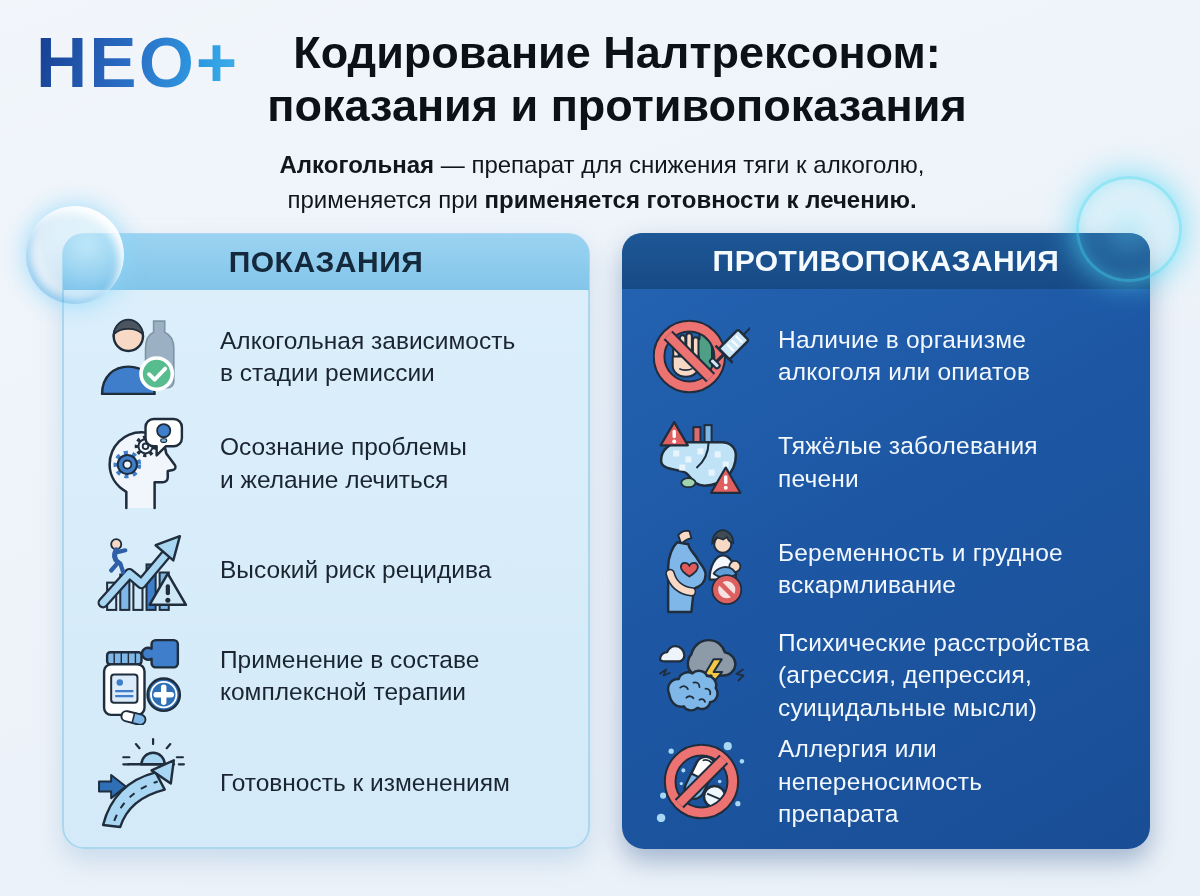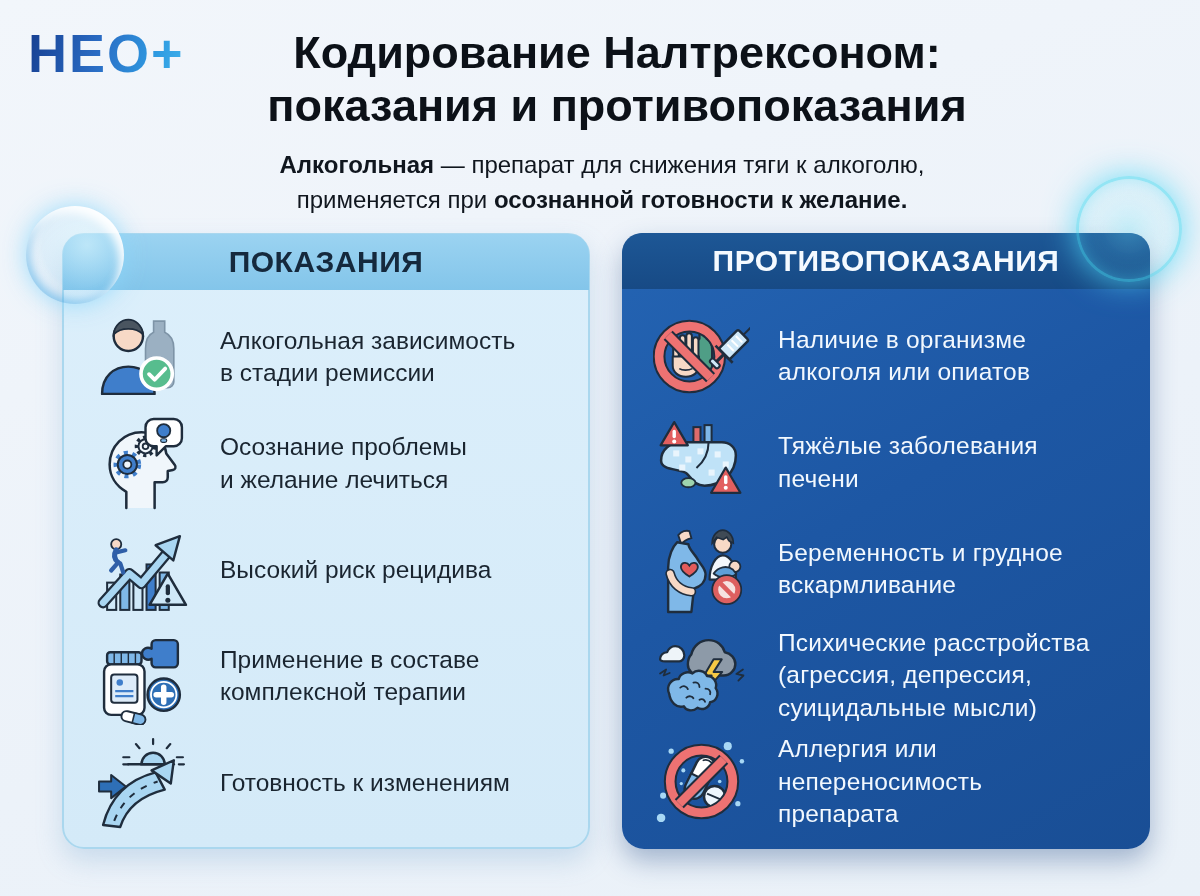--- a/index.html
+++ b/index.html
@@ -2,21 +2,21 @@
 <html><head>
 <meta charset="utf-8">
 <style>
   * { margin:0; padding:0; box-sizing:border-box; }
   html,body { width:1200px; height:896px; }
   body { font-family:"Liberation Sans", sans-serif; overflow:hidden; }
   .page { position:relative; width:1200px; height:896px;
           background:linear-gradient(160deg,#f2f6fb 0%,#ecf2f9 60%,#eaf1f8 100%); overflow:hidden; }
 
   
-  .logo { position:absolute; left:28px; top:22px; font-size:54px; font-weight:bold;
+  .logo { position:absolute; left:36px; top:22px; font-size:71px; font-weight:bold;
           letter-spacing:2px; font-stretch:condensed;
           background:linear-gradient(105deg,#163d8f 0%,#2a6cc4 45%,#2f9ce2 80%,#41b4ec 100%);
           -webkit-background-clip:text; background-clip:text; color:transparent; }
 
   
   .header { position:absolute; top:26px; left:2px; width:1200px; text-align:center; }
   .title { font-size:45px; line-height:1.18; font-weight:bold; color:#0c1118;
            white-space:pre-line; margin-left:30px; }
   .subtitle { margin-top:16px; font-size:24px; line-height:1.45; color:#10161e;
               white-space:pre-line; }
@@ -57,21 +57,21 @@
 <body>
 
 <div class="page">
 
   <div class="logo">НЕО+</div>
 
   <div class="header">
     <h1 class="title">Кодирование Налтрексоном:
 показания и противопоказания</h1>
     <p class="subtitle"><b>Алкогольная</b><span> — препарат для снижения тяги к алкоголю,
-применяется при </span><b>осознанной готовности к желание.</b></p>
+применяется при </span><b>применяется готовности к лечению.</b></p>
   </div>
 
   <section class="card light">
     <div class="card-header">ПОКАЗАНИЯ</div>
     <div class="card-body">
 
       <div class="row">
         <div class="icon-box">
           <svg viewBox="0 0 96 96">
             <path d="M58 12h11v11c6.5 3 9 9.5 9 16v33a6 6 0 0 1-6 6H56a6 6 0 0 1-6-6V39c0-6.5 1.5-13 8-16z" fill="#9bb0c2" stroke="#7e94a7" stroke-width="1.6"></path>

